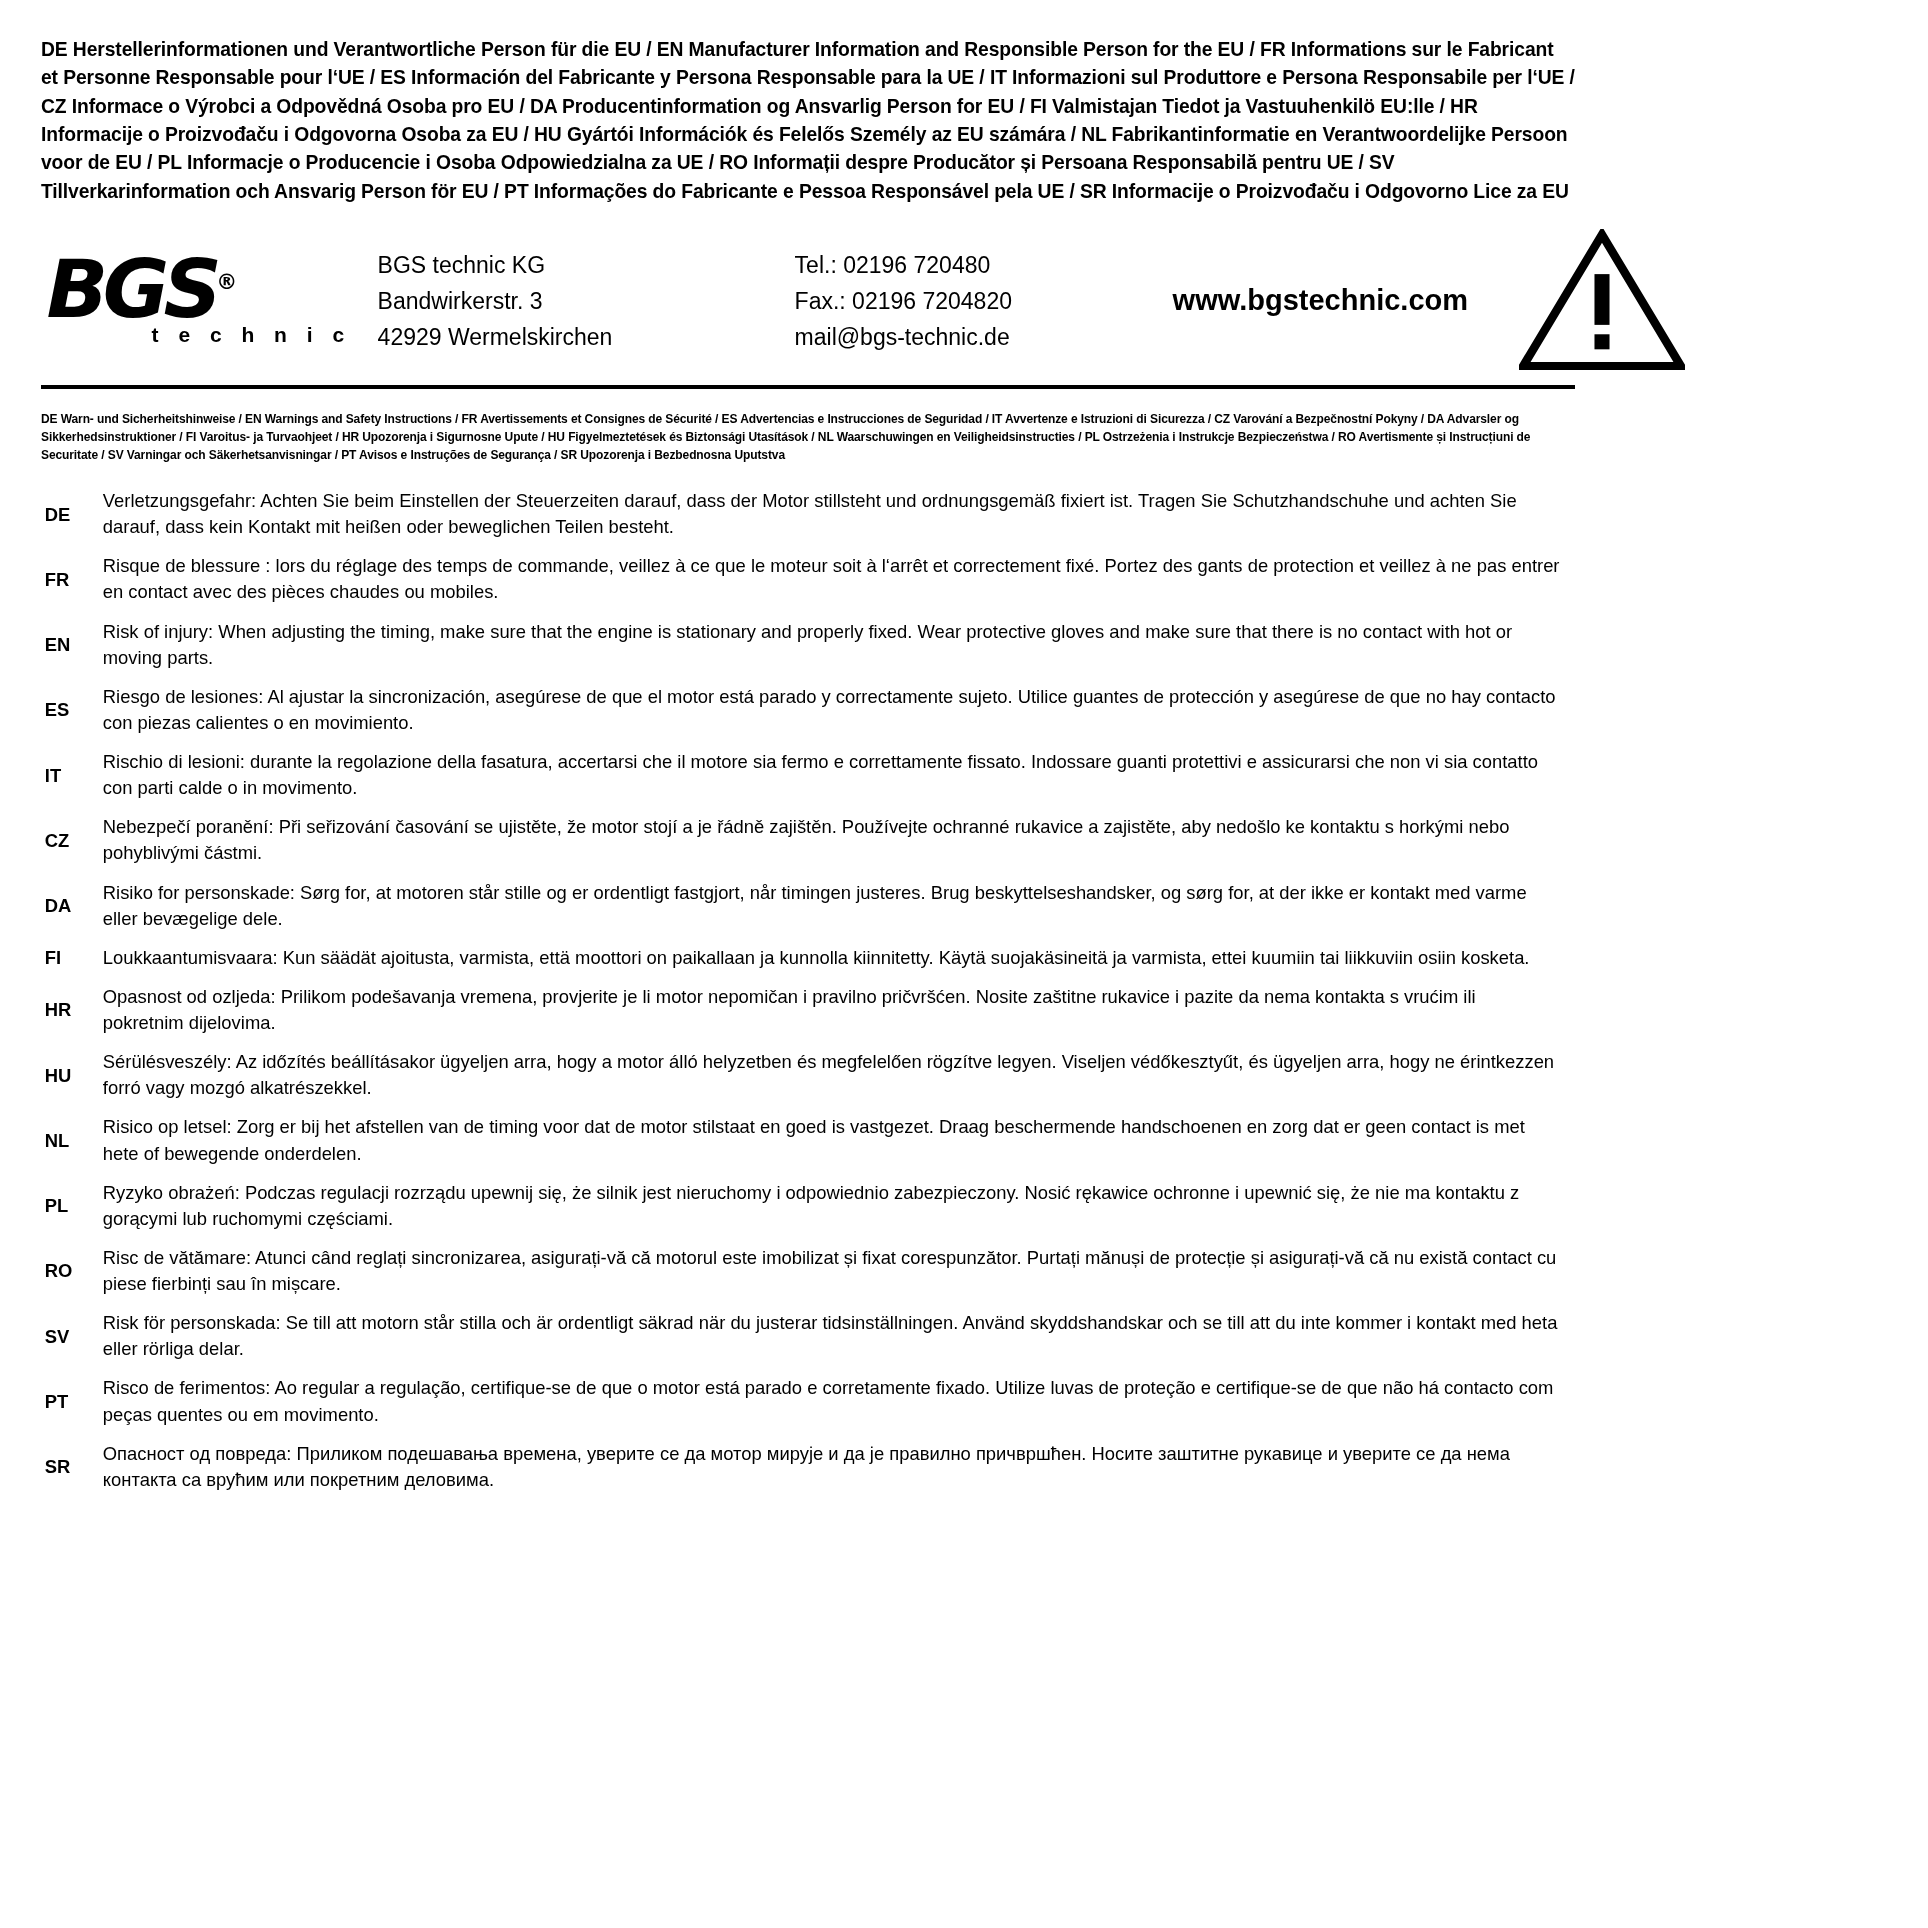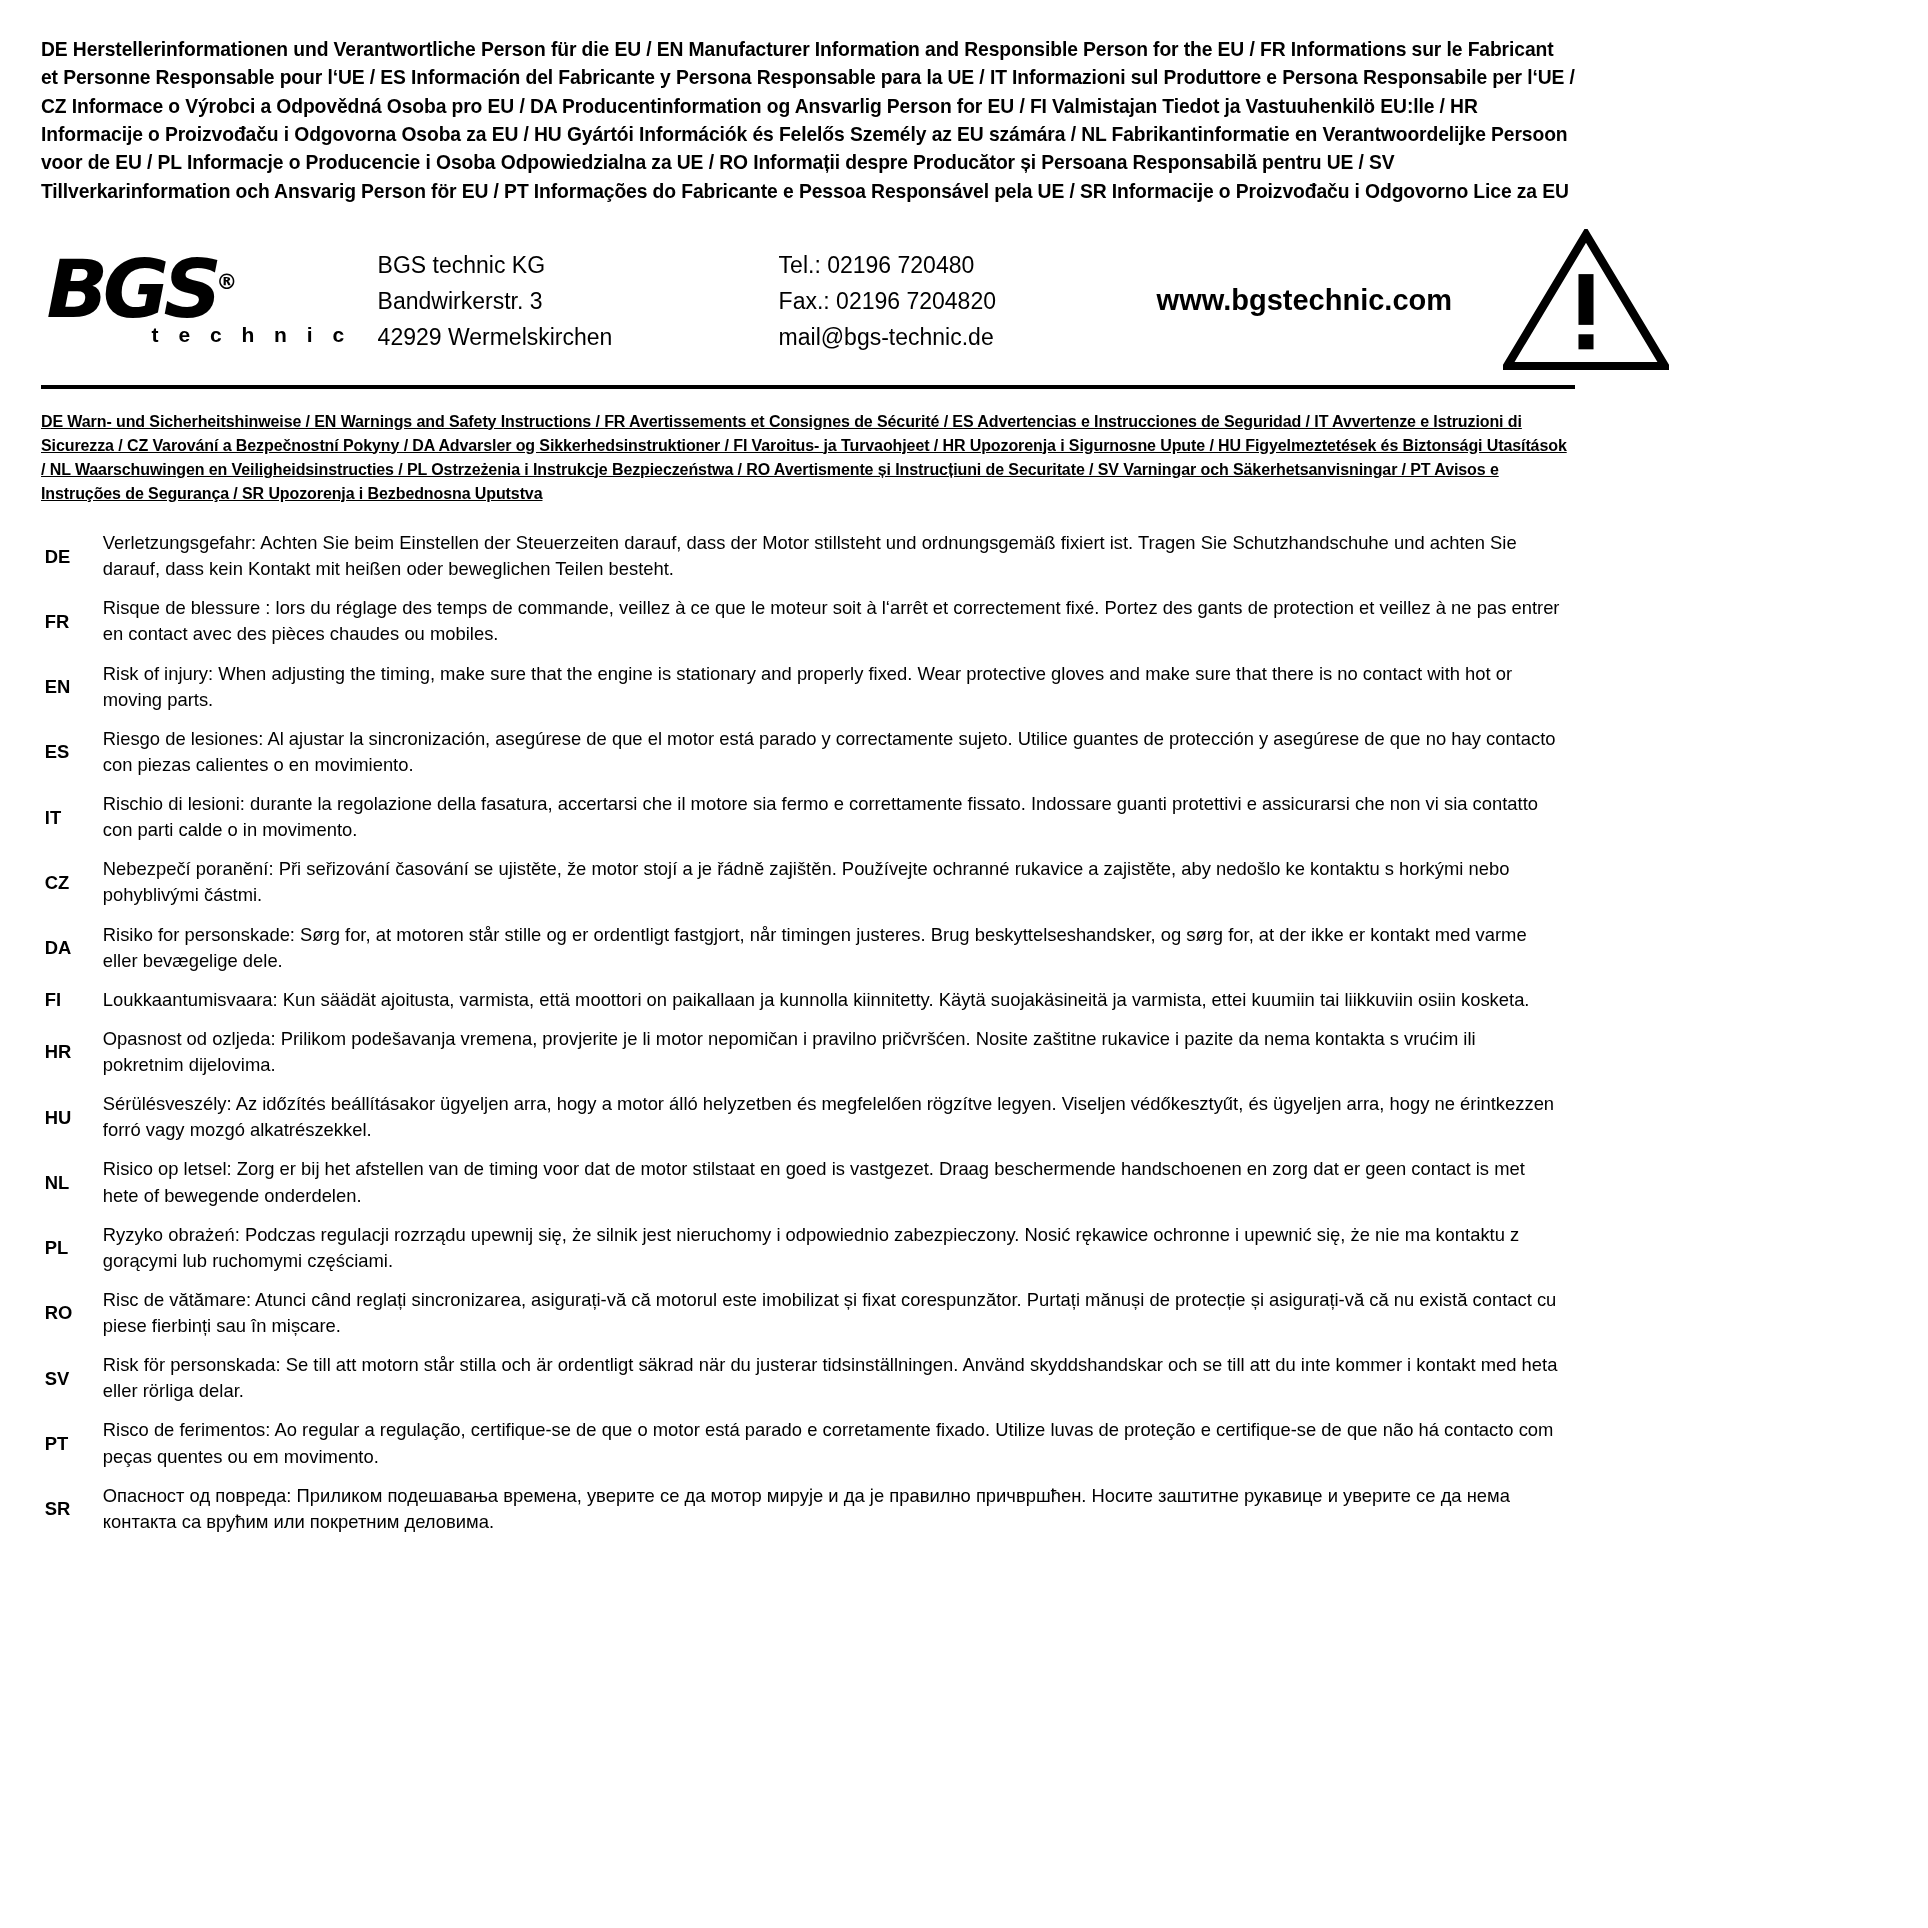--- a/index.html
+++ b/index.html
@@ -75,45 +75,45 @@
     flex: 0 0 381px;
     font-size: 23px;
     line-height: 1.55;
     padding-top: 5.6px;
   }
   .contact-block {
     flex: 0 0 358px;
     font-size: 23px;
     line-height: 1.55;
     padding-top: 5.6px;
+    margin-left: 16px;
   }
   .web-block {
     flex: 1 1 auto;
     text-align: center;
     font-size: 29px;
     font-weight: bold;
     padding-top: 3.8px;
     padding-right: 28px;
   }
   .warn-tri {
     flex: 0 0 169px;
     display: flex;
     justify-content: flex-end;
     align-items: center;
     padding-right: 3.8px;
   }
 
   
   .sec-heading {
-    font-size: 16px;
+    font-size: 12px;
     font-weight: bold;
     line-height: 1.5;
     letter-spacing: -0.1px;
     margin: 21px 0 24.5px 0;
-    text-decoration: underline;
   }
 
   
   .lang-list {
     margin-top: 3.8px;
   }
   .lang-row {
     display: flex;
     align-items: center;
     margin-bottom: 13px;

